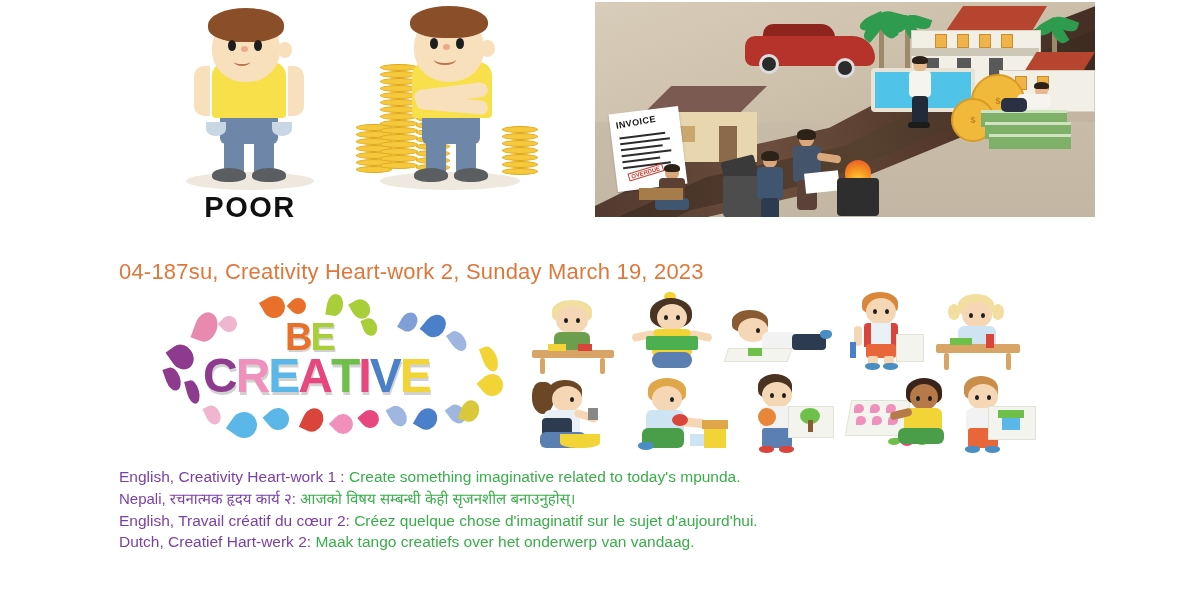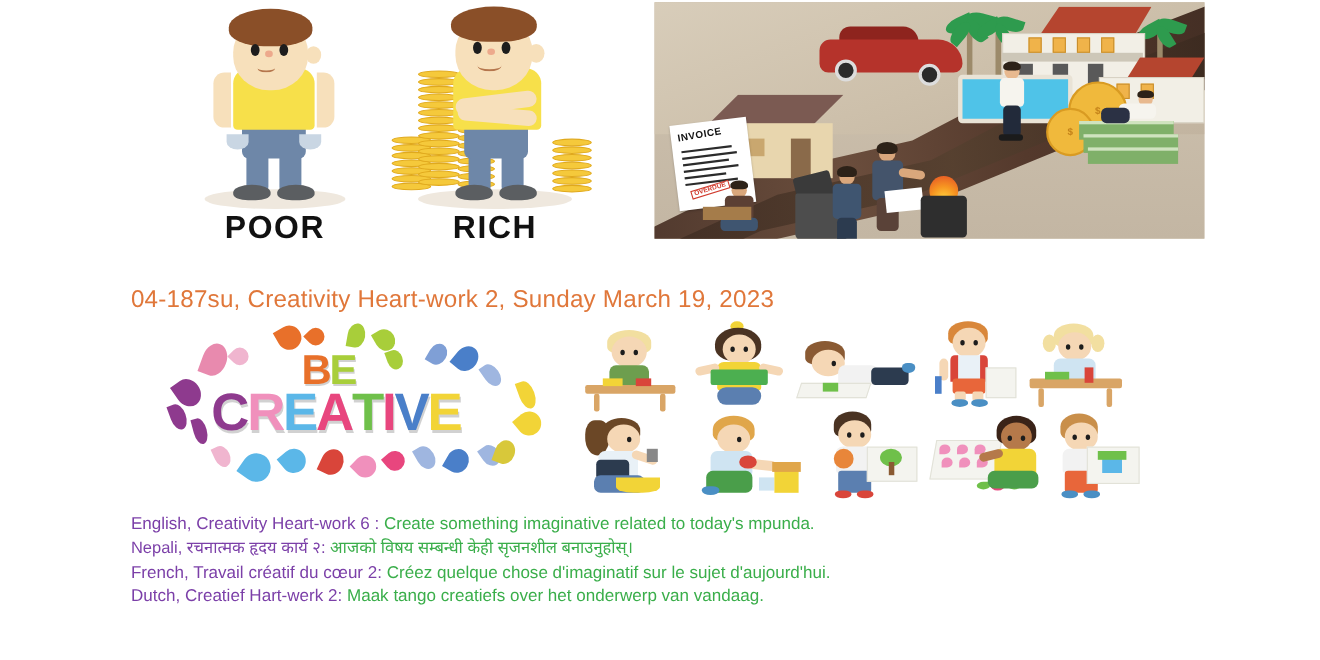--- a/index.html
+++ b/index.html
@@ -107,21 +107,21 @@
     position:absolute;left:119px;top:259px;
     font-size:22px;color:#e0773a;font-weight:normal;
     letter-spacing:.2px;white-space:nowrap;
     font-family:"Liberation Sans",sans-serif;
   }
 
   
   .mid-row{position:absolute;left:0;top:290px;width:1200px;height:170px;}
 
   
-  .becreative{position:absolute;left:144px;top:0;width:380px;height:170px;}
+  .becreative{position:absolute;left:155px;top:0;width:380px;height:170px;}
   .drop{position:absolute;border-radius:50% 50% 50% 0;transform:rotate(45deg);}
   .bc-word{position:absolute;font-weight:bold;font-family:"Liberation Sans",sans-serif;
     line-height:1;}
   .bc-letter{display:inline-block;position:relative;}
 
   
   .kids-strip{position:absolute;left:530px;top:0;width:490px;height:170px;}
   .kidc{position:absolute;}
   .kc-head{position:absolute;border-radius:50%;}
   .kc-hair{position:absolute;border-radius:50% 50% 30% 30%;}
@@ -239,21 +239,20 @@
         <div class="arm" style="left:64px;top:86px;width:74px;height:15px;transform:rotate(-7deg);"></div>
         <div class="arm" style="left:66px;top:98px;width:72px;height:14px;transform:rotate(5deg);"></div>
 
         <div class="ear" style="left:130px;top:40px;width:15px;height:17px;"></div>
         <div class="face" style="left:64px;top:16px;width:70px;height:66px;"></div>
         <div class="hair" style="left:60px;top:6px;width:78px;height:32px;"></div>
         <div class="eye" style="left:80px;top:38px;width:8px;height:11px;"></div>
         <div class="eye" style="left:106px;top:38px;width:8px;height:11px;"></div>
         <div class="nose" style="left:93px;top:44px;width:7px;height:6px;"></div>
         <div class="mouth" style="left:84px;top:54px;width:22px;height:9px;"></div>
-        <div class="pr-label">RICH</div>
       </div>
     </div>
 
     <div class="wealthgap">
       <div class="wg-ground-bottom"></div>
       <div class="wg-ground-top"></div>
       <div class="chasm"></div>
       <div class="chasm-dark"></div>
 
       <div class="palm" style="left:268px;top:8px;">
@@ -561,26 +560,26 @@
         <div class="kc-shoe" style="left:31px;top:70px;width:15px;height:7px;"></div>
         <div class="kc-paper" style="left:34px;top:30px;width:46px;height:32px;"></div>
         <div class="kc-paper" style="left:48px;top:40px;width:18px;height:14px;background:#5bb7e8;border:none;"></div>
         <div class="kc-paper" style="left:44px;top:34px;width:26px;height:8px;background:#6fc04a;border:none;"></div>
       </div>
     </div>
   </div>
 
   <div class="lines">
     <div class="tline">
-      <span class="lang">English, Creativity Heart-work 6 : </span><span class="body-txt">Create something imaginative related to today's mpunda.</span>
+      <span class="lang">English, Creativity Heart-work 1 : </span><span class="body-txt">Create something imaginative related to today's mpunda.</span>
     </div>
     <div class="tline nepali">
       <span class="lang">Nepali, रचनात्मक  हृदय कार्य २:  </span><span class="body-txt">आजको विषय सम्बन्धी केही सृजनशील बनाउनुहोस्।</span>
     </div>
     <div class="tline">
-      <span class="lang">French, Travail créatif du cœur 2:  </span><span class="body-txt">Créez quelque chose d'imaginatif sur le sujet d'aujourd'hui.</span>
+      <span class="lang">English, Travail créatif du cœur 2:  </span><span class="body-txt">Créez quelque chose d'imaginatif sur le sujet d'aujourd'hui.</span>
     </div>
     <div class="tline">
       <span class="lang">Dutch, Creatief Hart-werk 2:  </span><span class="body-txt">Maak tango creatiefs over het onderwerp van vandaag.</span>
     </div>
   </div>
 
 </div>
 
 </body></html>

